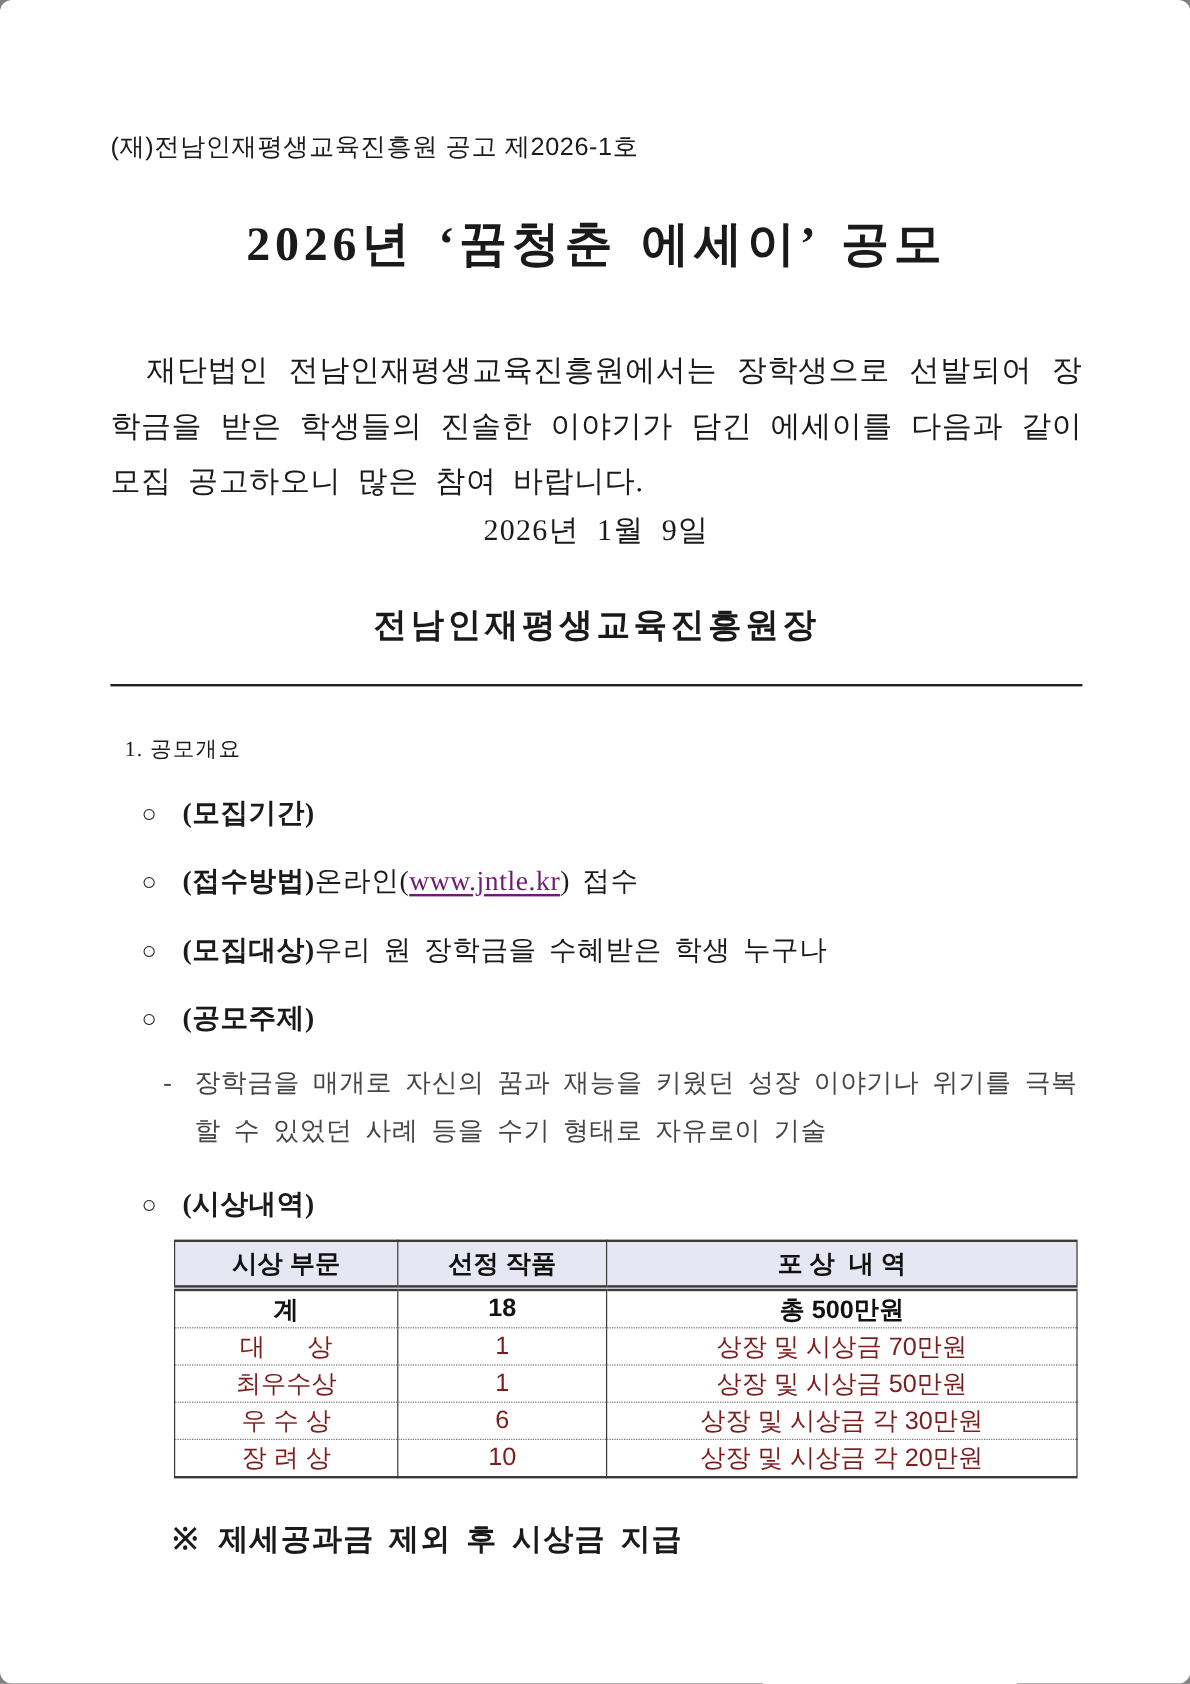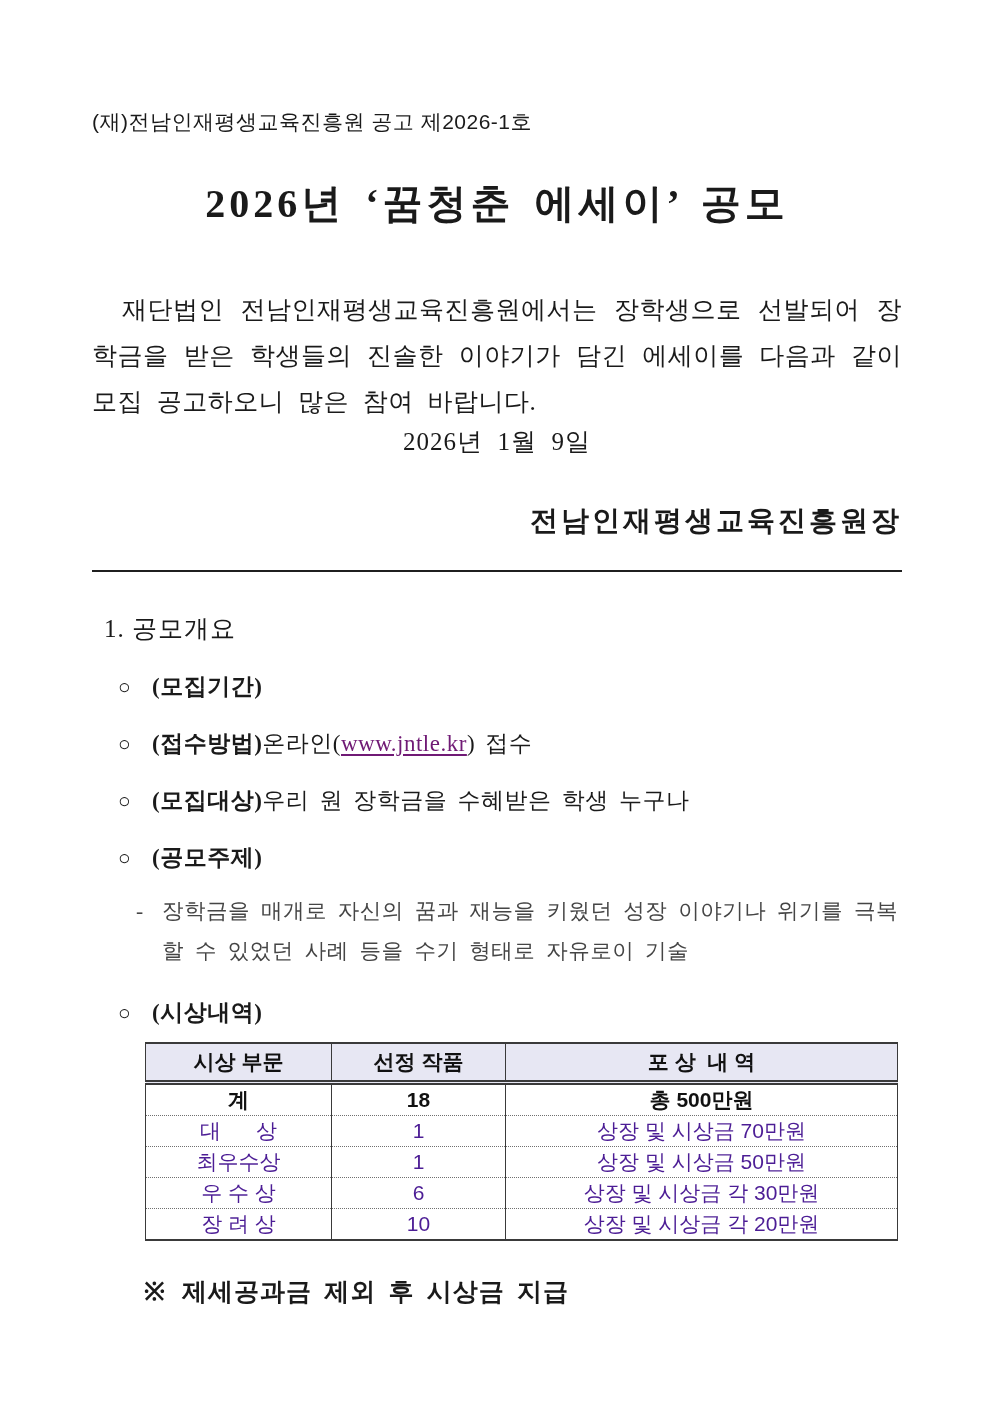--- a/index.html
+++ b/index.html
@@ -7,20 +7,21 @@
     position: relative;
     width: 992px;
     height: 1403px;
     margin: 0 auto;
     background: #ffffff;
     box-sizing: border-box;
     padding: 108px 90px 0 92px;
     font-family: "Liberation Serif", "DejaVu Serif", serif;
     color: #1a1a1a;
     overflow: hidden;
+    border-radius: 10px;
   }
   .notice-number {
     font-family: "Liberation Sans", "DejaVu Sans", sans-serif;
     font-size: 21px;
     letter-spacing: 0.5px;
   }
   .doc-title {
     margin-top: 40px;
     text-align: center;
     font-size: 40px;
@@ -39,34 +40,34 @@
     letter-spacing: 0.5px;
   }
   .doc-date {
     text-align: center;
     font-size: 25px;
     white-space: pre;
     letter-spacing: 1px;
   }
   .doc-signer {
     margin-top: 44px;
-    text-align: right;
+    text-align: center;
     font-size: 28px;
     font-weight: bold;
     letter-spacing: 3px;
   }
   .rule {
     margin-top: 30px;
     border: none;
     border-top: 2px solid #1f1f1f;
     height: 0;
   }
   .section-heading {
     margin: 40px 0 0 12px;
-    font-size: 25px;
+    font-size: 18px;
     letter-spacing: 1px;
     font-weight: 500;
   }
   .bullet-row {
     display: flex;
     align-items: baseline;
     margin: 26px 0 0 26px;
     font-size: 23px;
     letter-spacing: 0.5px;
     word-spacing: 4px;
@@ -123,21 +124,21 @@
     text-align: center;
     white-space: pre;
     color: #111;
   }
   .award-table td {
     height: 27px;
     text-align: center;
     border-left: 1px solid #3a3a3a;
     border-top: 1px dotted #707070;
     white-space: pre;
-    color: #4c1d95;
+    color: #7f1d1d;
   }
   .award-table th:first-child, .award-table td:first-child { border-left: none; }
   .award-table tr.total-row td { font-weight: bold; border-top: none; color: #111; }
   .footnote {
     display: flex;
     align-items: baseline;
     margin: 32px 0 0 52px;
     font-size: 25px;
     font-weight: bold;
     letter-spacing: 1px;

